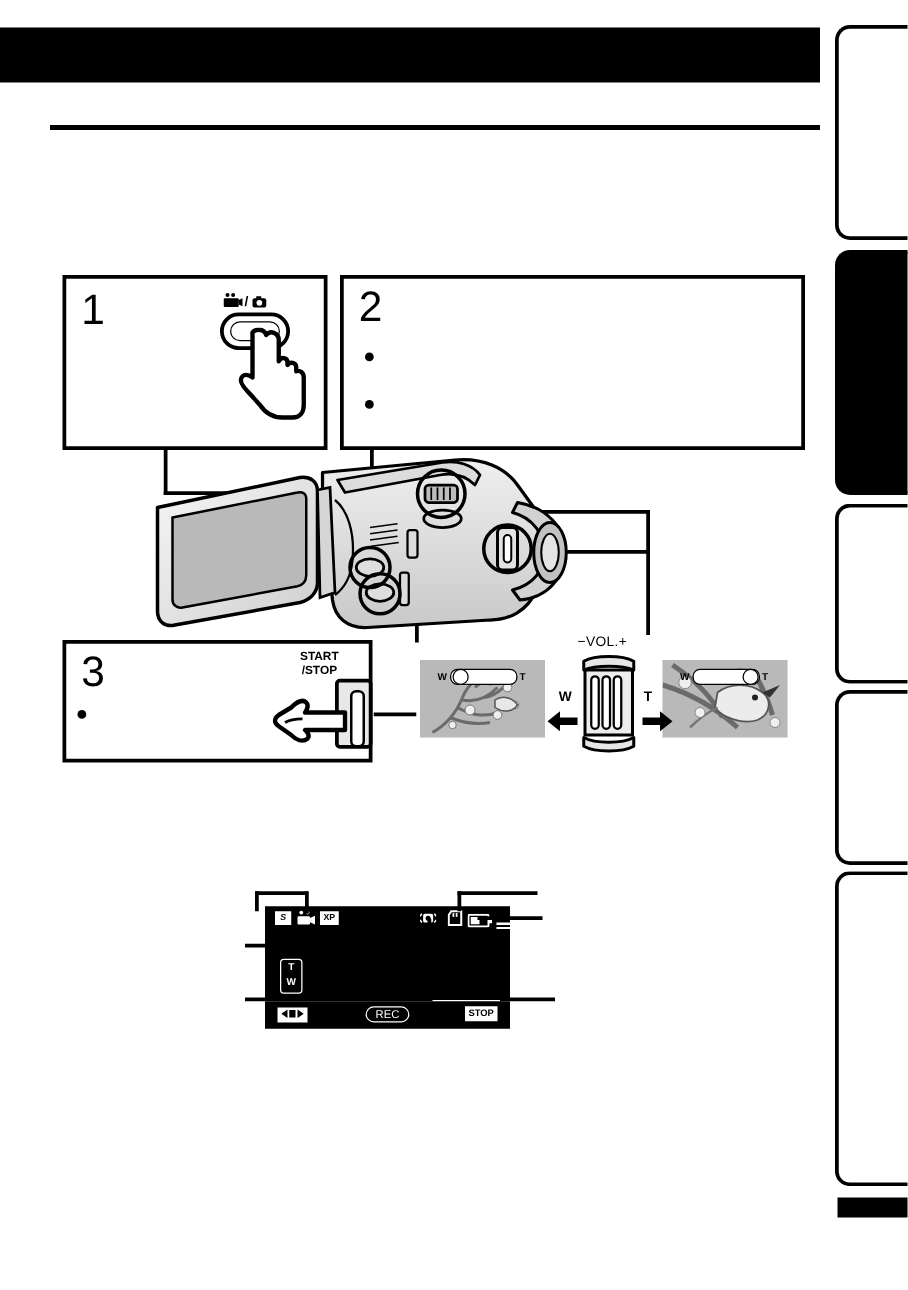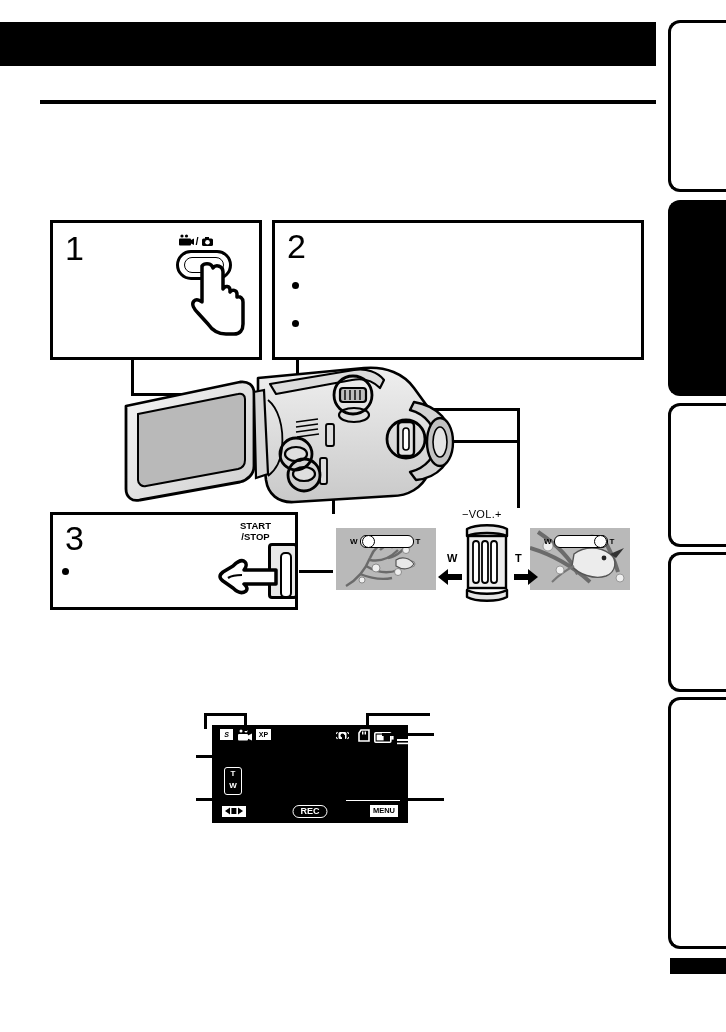--- a/index.html
+++ b/index.html
@@ -88,21 +88,21 @@
   
   .lcd{position:absolute;left:212px;top:725px;width:196px;height:98px;background:#000;}
   .lcd-ic{position:absolute;background:#fff;color:#000;font-size:7px;font-weight:bold;
           display:flex;align-items:center;justify-content:center;line-height:1;}
   .tw-ind{position:absolute;left:12px;top:42px;width:16px;height:26px;border:1.5px solid #fff;
           border-radius:3px;color:#fff;font-size:8px;font-weight:bold;text-align:center;line-height:12px;}
   .lcd-bot{position:absolute;left:0;bottom:0;width:100%;height:22px;border-top:1.5px solid #fff;}
   .pb-icon{position:absolute;left:10px;top:5px;background:#fff;color:#000;font-size:7px;
            font-weight:bold;padding:1px 3px;line-height:1;}
   .rec-btn{position:absolute;left:50%;transform:translateX(-50%);top:4px;color:#fff;font-size:9px;
-           font-weight:bold;border:1.5px solid #fff;border-radius:8px;padding:1px 7px;line-height:1;}
+           font-weight:normal;border:1.5px solid #fff;border-radius:8px;padding:1px 7px;line-height:1;}
   .menu-btn{position:absolute;right:10px;top:4px;background:#fff;color:#000;font-size:7.5px;
             font-weight:bold;padding:2px 3px;line-height:1;}
   .callout{position:absolute;background:#000;}
 </style>
 </head>
 <body>
 
 <div class="page">
 
   <div class="header-bar"></div>
@@ -380,21 +380,21 @@
 
     <div class="lcd-bot">
       <span class="pb-icon">
         <svg width="18" height="8" viewBox="0 0 18 8">
           <polygon points="0,4 5,0.6 5,7.4" fill="#000"></polygon>
           <rect x="6.4" y="1" width="5" height="6" fill="#000"></rect>
           <polygon points="18,4 13,0.6 13,7.4" fill="#000"></polygon>
         </svg>
       </span>
       <span class="rec-btn">REC</span>
-      <span class="menu-btn">MENU</span>
+      <span class="menu-btn">STOP</span>
     </div>
   </div>
 
   <div class="callout" style="left:204px;top:713px;width:3px;height:16px;"></div>
   <div class="callout" style="left:204px;top:713px;width:42px;height:2.5px;"></div>
   <div class="callout" style="left:244px;top:713px;width:2.5px;height:18px;"></div>
 
   <div class="callout" style="left:196px;top:755px;width:148px;height:2.5px;"></div>
   <div class="callout" style="left:342px;top:735px;width:2.5px;height:22px;"></div>
 

